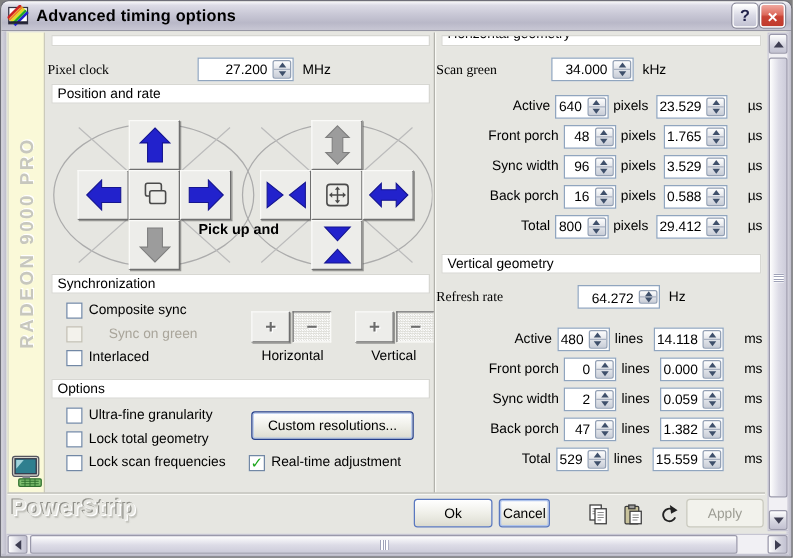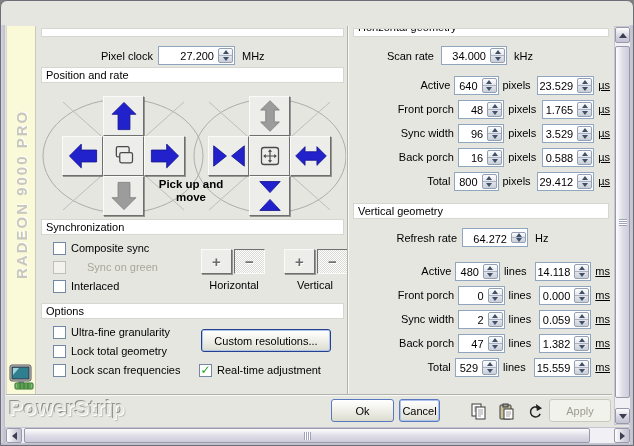--- a/index.html
+++ b/index.html
@@ -41,28 +41,28 @@
   
   .field{display:inline-flex;align-items:stretch;background:#fff;border:1px solid #90A5BE;height:19px;}
   .field .val{flex:1;text-align:right;padding:3px 3px 0 2px;white-space:nowrap;}
   .spin{width:15px;margin:1px;display:flex;flex-direction:column;border:1px solid #93A0B4;border-radius:2px;
     background:linear-gradient(180deg,#FDFDFD,#C9CED8);}
   .spin i{flex:1;display:flex;align-items:center;justify-content:center;}
   .spin i.su{border-bottom:1px solid #AAB2C2;}
   .spin i.su::after{content:"";width:0;height:0;border:3px solid transparent;border-bottom:4px solid #3F506B;margin-top:-3px;}
   .spin i.sd::after{content:"";width:0;height:0;border:3px solid transparent;border-top:4px solid #3F506B;margin-bottom:-3px;}
   .srow{position:absolute;display:flex;align-items:center;height:21px;left:0;right:0;}
-  .srow .lbl{text-align:right;white-space:nowrap;}
+  .srow .lbl{white-space:nowrap;font-family:Liberation Serif, serif;}
   .unit{margin-left:7px;white-space:nowrap;}
   
   .grows{position:absolute;left:0;right:0;padding-left:36px;}
   .grow{display:flex;align-items:center;height:24px;}
   .grow .glabel{width:84px;text-align:right;white-space:nowrap;}
   .f56{width:56px;margin-left:4px;} .f63{width:63px;margin-left:8px;} .f66{width:66px;} .f77{width:77px;}
-  .gunit{width:26px;margin-left:4px;} .gunit2{margin-left:4px;text-decoration:underline;}
+  .gunit{width:26px;margin-left:4px;} .gunit2{margin-left:16px;}
   
   .padarea{position:absolute;left:0;top:60px;width:308px;height:130px;}
   .padarea > svg.bg{position:absolute;left:0;top:0;}
   .pbtn{position:absolute;width:41px;height:40px;background:#EDEDEA;border:1px solid;
     border-color:#FAFAF8 #6F6F6F #6F6F6F #FAFAF8;box-shadow:1px 1px 0 rgba(70,70,70,.5);
     display:flex;align-items:center;justify-content:center;padding:0;cursor:default;}
   .pickup{position:absolute;left:104px;top:92px;width:98px;text-align:center;font-weight:bold;line-height:13px;font-size:11.5px;}
   
   .cb{position:absolute;display:flex;align-items:center;gap:5px;height:14px;}
   .cb .box{width:13px;height:13px;background:#fff;border:1px solid #7288A5;display:flex;align-items:center;justify-content:center;flex:none;}
@@ -79,21 +79,21 @@
   .pmlabel{position:absolute;text-align:center;}
   
   .xbtn{position:absolute;height:23px;border-radius:3px;border:1px solid #8A97BC;
     background:linear-gradient(180deg,#FFFFFF,#F1F1EB 45%,#E2E2D8 85%,#D9D9CD);
     display:flex;align-items:center;justify-content:center;font-size:11px;color:#000;}
   .xbtn.focusring{border-color:#26408C;box-shadow:inset 0 0 0 1px #AEC3EC;}
   .xbtn.bluish{border-color:#5A78C0;}
   .xbtn.disabled{background:#F2F2EC;border-color:#C9C9BE;color:#9D9D94;box-shadow:none;}
   
   .footer{position:absolute;left:4px;top:394px;width:609px;height:30px;}
-  .logo{position:absolute;left:4px;top:1px;font-size:21px;font-weight:bold;color:#E7E7E2;
+  .logo{position:absolute;left:4px;top:1px;font-size:18px;font-weight:bold;color:#E7E7E2;
     text-shadow:-1px -1px 0 #90908A,1px 1px 0 #FFFFFF,2px 2px 1px rgba(110,110,100,.3);letter-spacing:0.5px;}
   .icobtn{position:absolute;width:20px;height:20px;top:6px;display:flex;align-items:center;justify-content:center;background:transparent;border:0;}
   
   .vscroll{position:absolute;left:613px;top:25px;width:17px;height:399px;background:#F1F0F4;
     border:1px solid #C6C5D2;}
   .hscroll{position:absolute;left:4px;top:426px;width:626px;height:17px;background:#F1F0F4;border:1px solid #C6C5D2;}
   .sbtn{position:absolute;background:linear-gradient(180deg,#FEFEFE,#D4D4DF 60%,#C3C2D2);
     border:1px solid #9A99AB;border-radius:2px;display:flex;align-items:center;justify-content:center;}
   .hscroll .sbtn{background:linear-gradient(90deg,#FEFEFE,#D4D4DF 60%,#C3C2D2);}
   .sthumb{position:absolute;background:linear-gradient(90deg,#FEFEFE,#DCDBE6 55%,#CDCCDA);
@@ -105,20 +105,36 @@
   .tri.up{border:4px solid transparent;border-bottom:5px solid #3E3E52;margin-top:-4px;}
   .tri.down{border:4px solid transparent;border-top:5px solid #3E3E52;margin-bottom:-4px;}
   .tri.left{border:4px solid transparent;border-right:5px solid #3E3E52;margin-left:-4px;}
   .tri.right{border:4px solid transparent;border-left:5px solid #3E3E52;margin-right:-4px;}
 </style>
 </head>
 <body>
 
 <div class="dialog">
 
+  <div class="titlebar">
+    <svg width="18" height="18" viewBox="0 0 18 18">
+      <rect x="1" y="2" width="15" height="13" fill="#FFFFFF" stroke="#333344"></rect>
+      <g transform="rotate(-45 8.5 8.5)">
+        <rect x="1" y="3" width="15" height="2" fill="#CC2222"></rect>
+        <rect x="1" y="5" width="15" height="2" fill="#EE8822"></rect>
+        <rect x="1" y="7" width="15" height="2" fill="#DDDD22"></rect>
+        <rect x="1" y="9" width="15" height="2" fill="#22AA22"></rect>
+        <rect x="1" y="11" width="15" height="2" fill="#2222CC"></rect>
+      </g>
+      <rect x="1" y="13" width="15" height="2" fill="#222233"></rect>
+    </svg>
+    <span class="title-text">Advanced timing options</span>
+    <span class="tbtn helpbtn">?</span>
+    <span class="tbtn closebtn">×</span>
+  </div>
 
   <div class="frame-l"></div>
   <div class="frame-r"></div>
   <div class="frame-b"></div>
 
   <div class="sidebar">
     <span class="vtext">RADEON 9000 PRO</span>
     <svg width="28" height="28" viewBox="0 0 28 28">
       <rect x="3" y="2" width="21" height="16" rx="2" fill="#D6D6CE" stroke="#55555E"></rect>
       <rect x="5" y="4" width="17" height="12" fill="#2F7F8F" stroke="#333344"></rect>
@@ -210,21 +226,20 @@
       </div>
       <div class="pbtn" style="left:211px;top:90px;">
         <svg width="34" height="34" viewBox="0 0 40 40">
           <polygon points="8,3 32,3 20,16" fill="#2222CC" stroke="#15158F"></polygon>
           <polygon points="8,37 32,37 20,24" fill="#2222CC" stroke="#15158F"></polygon>
         </svg>
       </div>
 
       <div class="pickup">
         <div>Pick up and</div>
-        <div>move</div>
       </div>
     </div>
 
     <div class="ghead" style="left:3px;top:193px;width:303px;">Synchronization</div>
 
     <div class="cb" style="left:15px;top:215px;">
       <span class="box"></span>
       <span>Composite sync</span>
     </div>
     <div class="cb disabled" style="left:15px;top:234px;">
@@ -282,21 +297,21 @@
 
   <div class="divider-v"></div>
 
   <div class="rightcol">
 
     <div class="ghead-partial" style="left:4px;top:2px;width:256px;">
       <span>Horizontal geometry</span>
     </div>
 
     <div class="srow" style="top:19px;">
-      <span class="lbl" style="width:85px;">Scan rate</span>
+      <span class="lbl" style="width:85px;">Scan green</span>
       <span class="field f66" style="margin-left:7px;">
         <span class="val">34.000</span>
         <span class="spin">
             <i class="su"></i>
             <i class="sd"></i>
           </span>
       </span>
       <span class="unit">kHz</span>
     </div>
 

